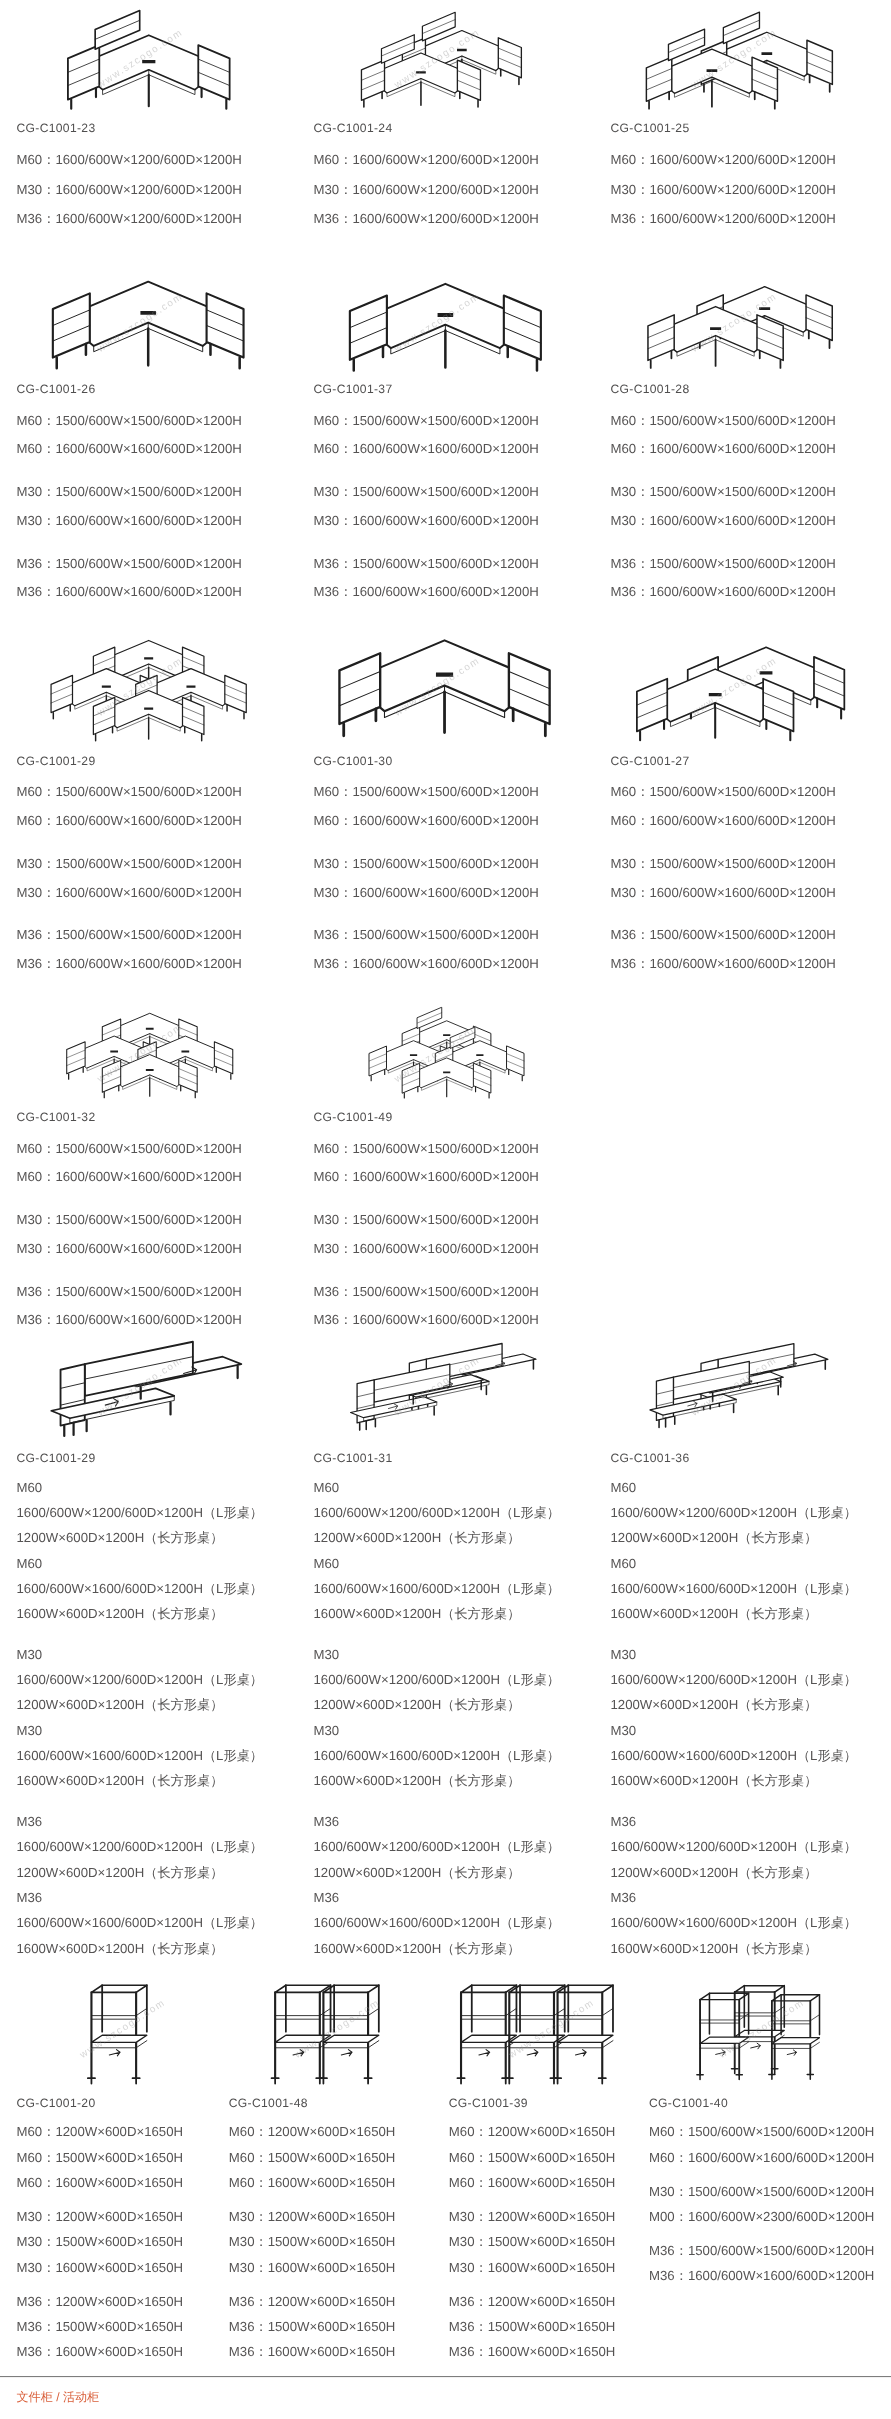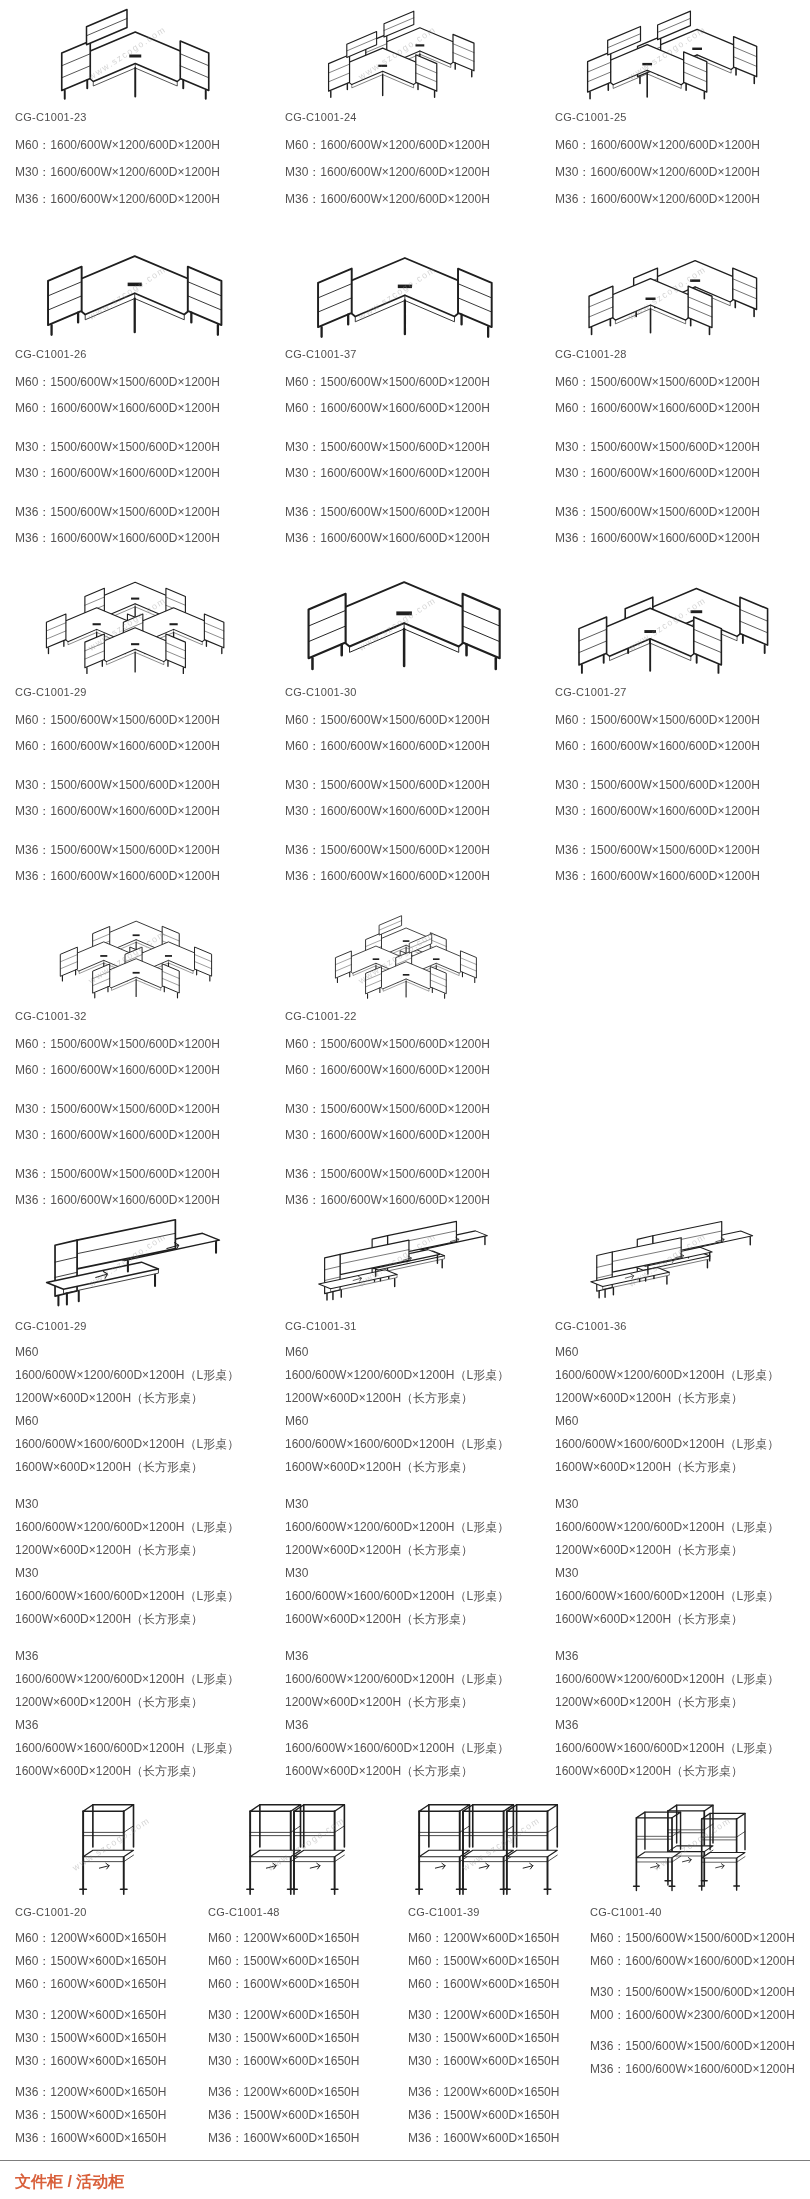--- a/index.html
+++ b/index.html
@@ -25,21 +25,21 @@
   .row-2 .spec-line,.row-3 .spec-line,.row-4 .spec-line{line-height:26px}
   .row-2 .spec-group,.row-3 .spec-group,.row-4 .spec-group{margin-bottom:13px}
   .row-5 .art{height:100px}  .row-5{margin-bottom:12px}
   .row-5 .spec-line{line-height:23px}
   .row-5 .spec-group{margin-bottom:14px}
   .row-6 .art{height:104px}
   .row-6 .spec-line{line-height:23px}
   .row-6 .spec-group{margin-bottom:8px}
   .spec-group:last-child{margin-bottom:0}
   .footer-divider{position:absolute;left:0;right:0;top:2160px;border-top:1px solid #7d7d7d}
-  .footer-label{position:absolute;left:15px;top:2172px;font-size:16px;font-weight:bold}
+  .footer-label{position:absolute;left:15px;top:2172px;font-size:11px;font-weight:normal}
 </style>
 </head>
 <body>
 
 <div class="page">
   <div class="rows" id="rows">
       <div class="row cols3 row-1">
         <div class="product">
           <div class="art">
             <svg viewBox="0 -18 230 128" preserveAspectRatio="xMidYMax meet" style="height:100%">
@@ -528,21 +528,21 @@
  <path stroke-width="1" d="M17 59 L55 43 M17 75 L55 59"></path>
  <path fill="#fff" stroke-width="2.2" d="M175 26 L213 42 L213 92 L175 76 Z"></path>
  <path stroke-width="1" d="M175 43 L213 59 M175 59 L213 75"></path>
  <path stroke-width="2.6" d="M21 92 V103 M51 78 V89 M179 78 V89 M209 92 V103 M115 62 V100"></path>
  <path fill="#1f1f1f" stroke="none" d="M107 44 h16 v4 h-16 Z"></path>
                 </g>
               </g>
             </svg>
             <span class="wm">www.szcogo.com</span>
           </div>
-          <div class="model">CG-C1001-22</div>
+          <div class="model">CG-C1001-49</div>
           <div class="specs">
             <div class="spec-group">
               <div class="spec-line">M60：1500/600W×1500/600D×1200H</div>
               <div class="spec-line">M60：1600/600W×1600/600D×1200H</div>
             </div>
             <div class="spec-group">
               <div class="spec-line">M30：1500/600W×1500/600D×1200H</div>
               <div class="spec-line">M30：1600/600W×1600/600D×1200H</div>
             </div>
             <div class="spec-group">

